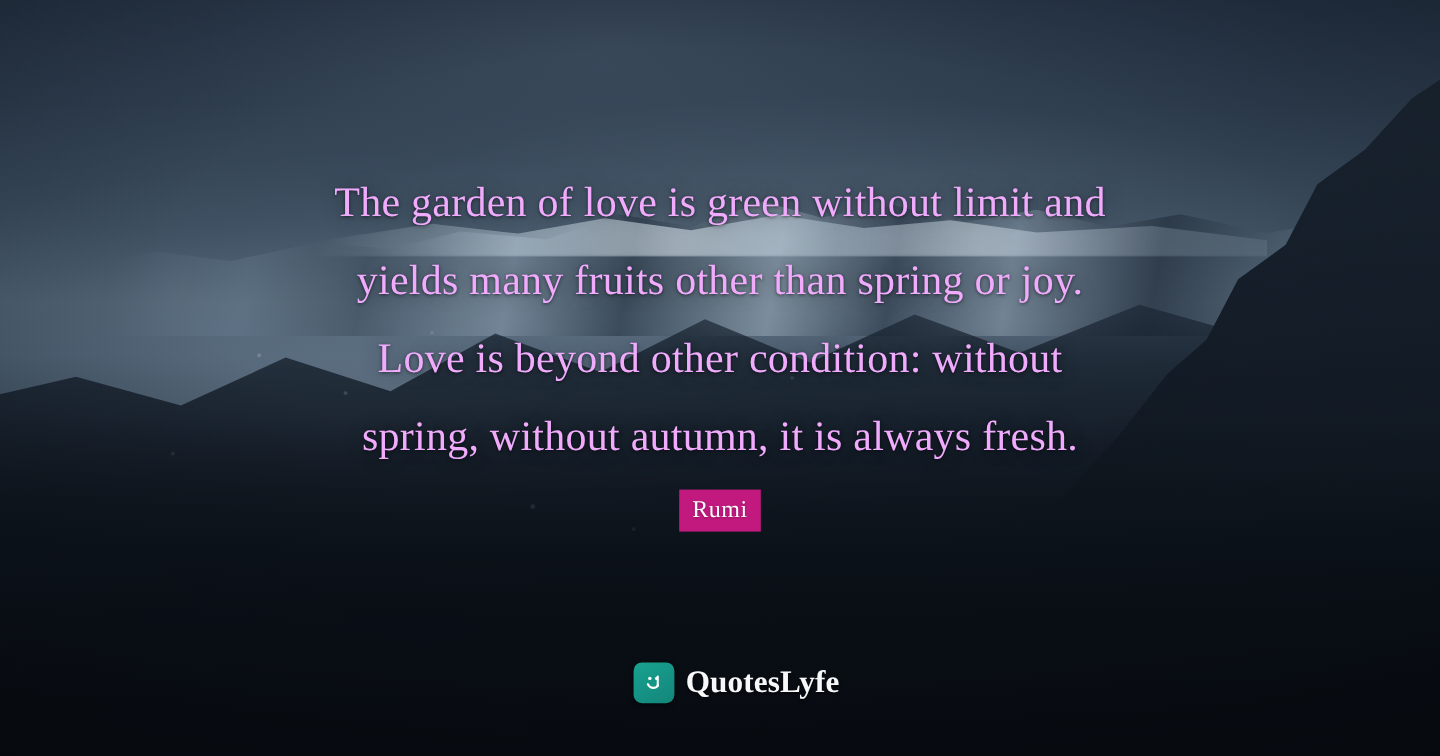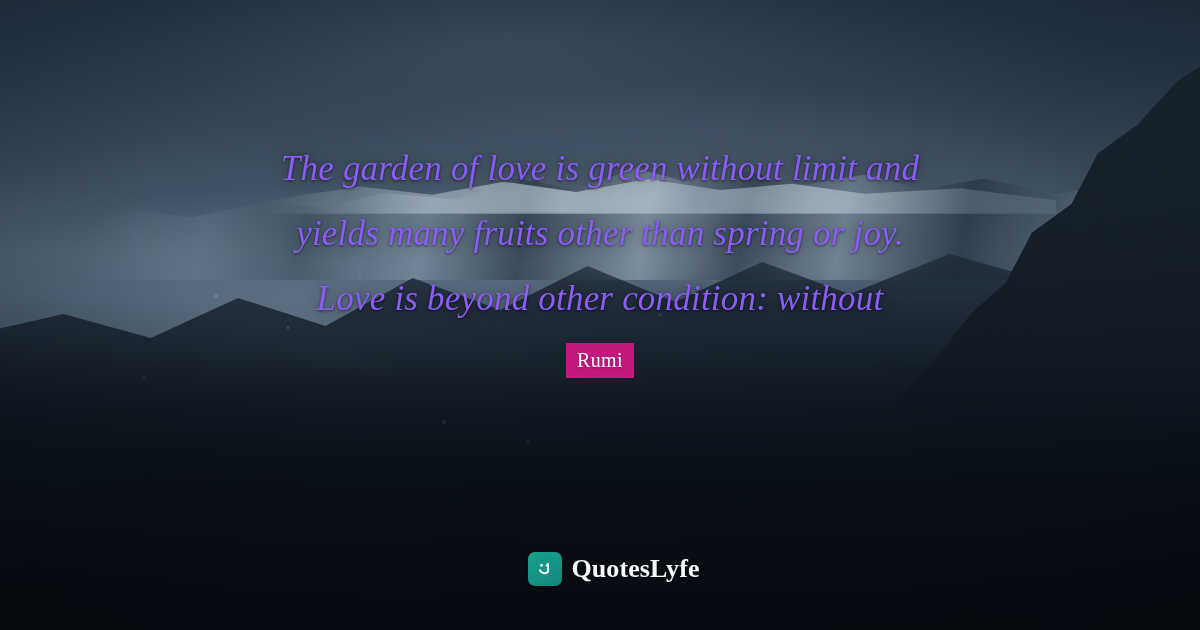--- a/index.html
+++ b/index.html
@@ -184,27 +184,26 @@
     display: flex;
     flex-direction: column;
     align-items: center;
   }
   .quote-block {
     width: 100%;
     margin-top: 136px;
     text-align: center;
   }
   .quote-line {
-    color: #8b5cf6;
+    color: #f0abfc;
     font-size: 35px;
     line-height: 65px;
     letter-spacing: 0.2px;
     text-shadow: 0 1px 3px rgba(0,0,0,0.55), 0 0 16px rgba(0,0,0,0.35);
     white-space: nowrap;
-    font-style: italic;
   }
   .author-wrap {
     margin-top: 12px;
     display: flex;
     justify-content: center;
     border-radius: 17px;
   }
   .author-badge {
     background: #c2197f;
     color: #ffffff;
@@ -260,20 +259,21 @@
   <div class="silhouette-left"></div>
   <div class="bg-layer speckle"></div>
   <div class="bg-layer vignette"></div>
 
   <div class="content">
 
     <div class="quote-block">
       <div class="quote-line">The garden of love is green without limit and</div>
       <div class="quote-line">yields many fruits other than spring or joy.</div>
       <div class="quote-line">Love is beyond other condition: without</div>
+      <div class="quote-line">spring, without autumn, it is always fresh.</div>
     </div>
 
     <div class="author-wrap">
       <div class="author-badge">Rumi</div>
     </div>
 
     <div class="brand">
       <div class="brand-mark">
         <svg width="22" height="22" viewBox="0 0 24 24" aria-hidden="true">
           <circle cx="8.2" cy="8.0" r="1.55" fill="#ffffff"></circle>

